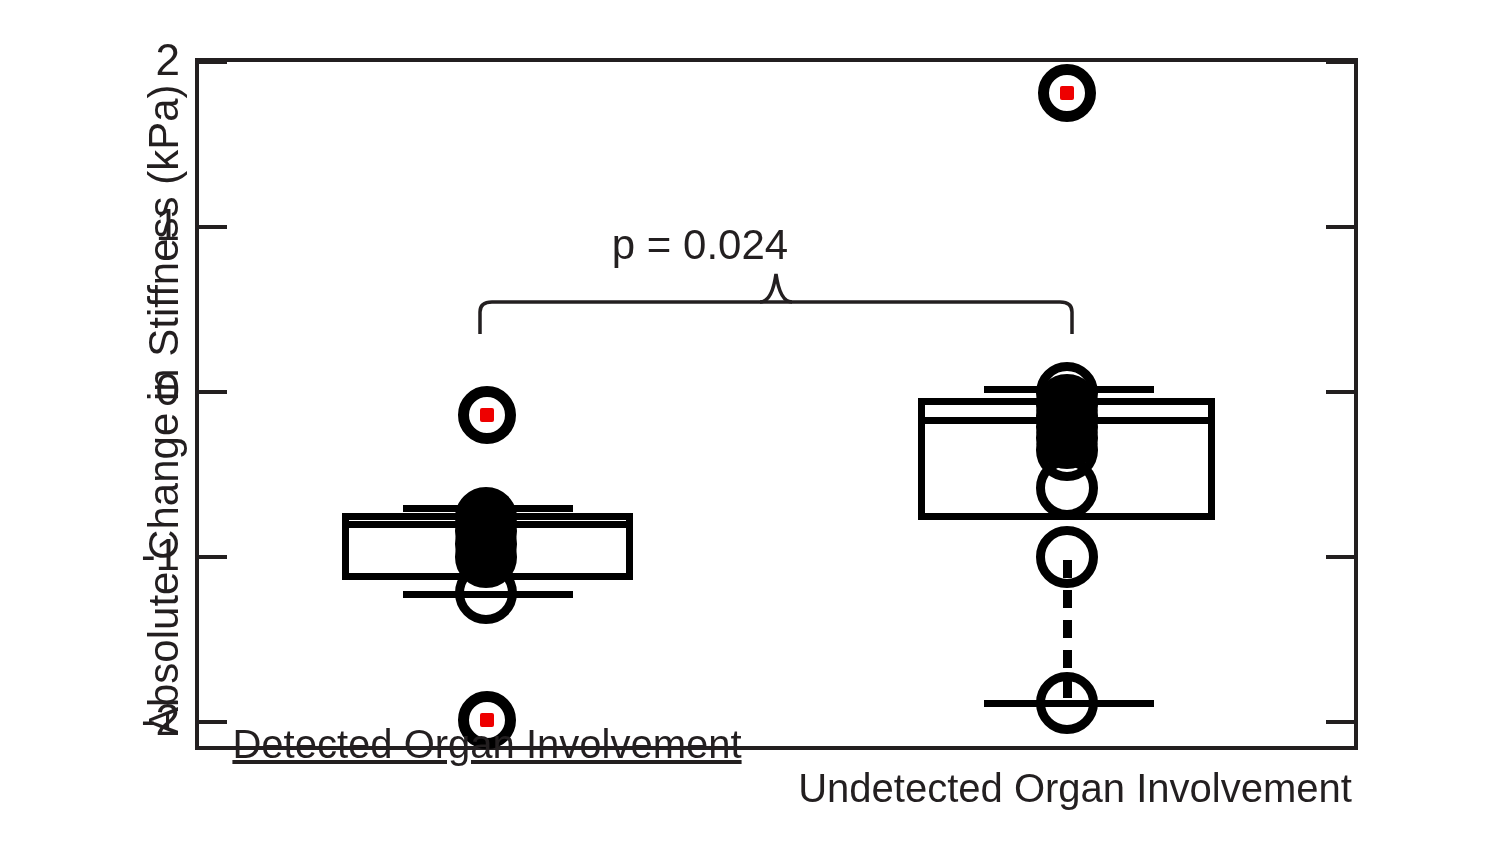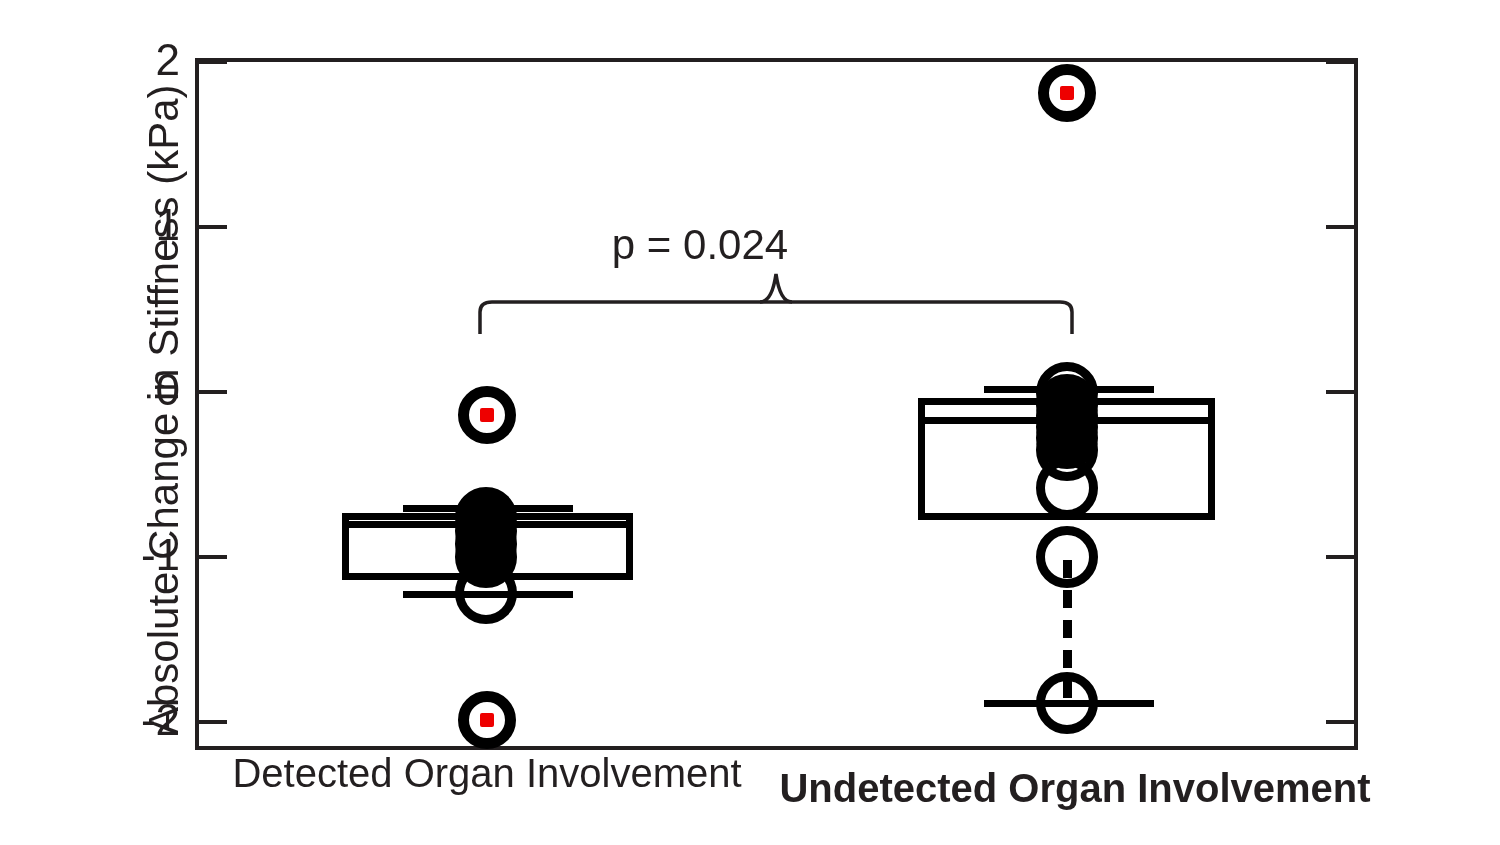--- a/index.html
+++ b/index.html
@@ -104,16 +104,16 @@
     <span class="dot" style="left:11px;top:11px;width:14px;height:14px;"></span>
   </div>
 
   <svg class="bracket" style="left:460px;top:262px;width:640px;height:80px;" viewBox="0 0 640 80" xmlns="http://www.w3.org/2000/svg">
     <path d="M 20 72 L 20 50 Q 20 40 32 40 L 600 40 Q 612 40 612 50 L 612 72" fill="none" stroke="#231f20" stroke-width="3.5"></path>
     <path d="M 300 40 Q 312 40 316 12 Q 320 40 332 40" fill="none" stroke="#231f20" stroke-width="3.5"></path>
   </svg>
 
   <div class="ptext" style="left:700px;top:224px;transform:translateX(-50%);">p = 0.024</div>
 
-  <div class="xticklabel" style="left:487px;top:753px;transform:translateX(-50%);">Detected Organ Involvement</div>
-  <div class="xticklabel" style="left:1075px;top:768px;transform:translateX(-50%);font-weight:bold;">Undetected Organ Involvement</div>
+  <div class="xticklabel" style="left:487px;top:724px;transform:translateX(-50%);text-decoration:underline;">Detected Organ Involvement</div>
+  <div class="xticklabel" style="left:1075px;top:768px;transform:translateX(-50%);">Undetected Organ Involvement</div>
 
 </div>
 
 </body></html>

